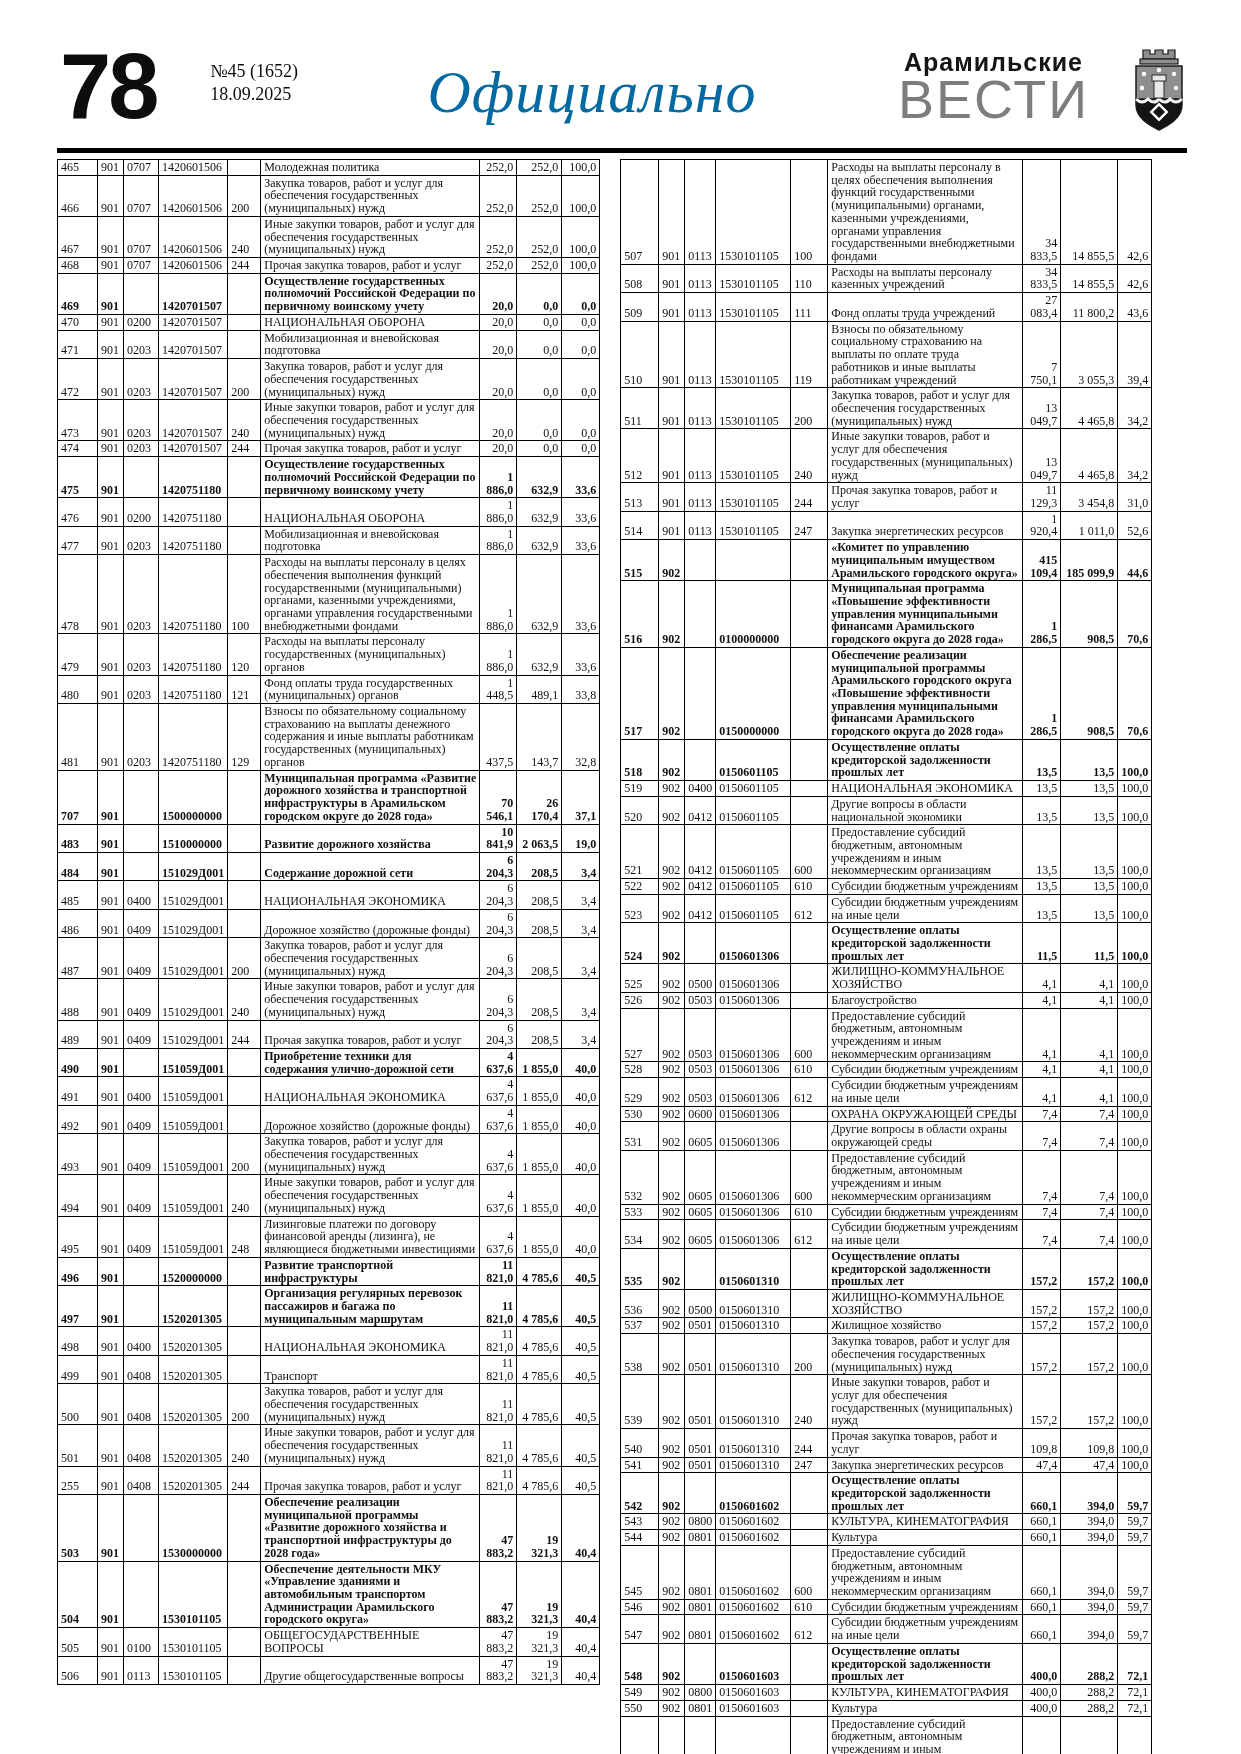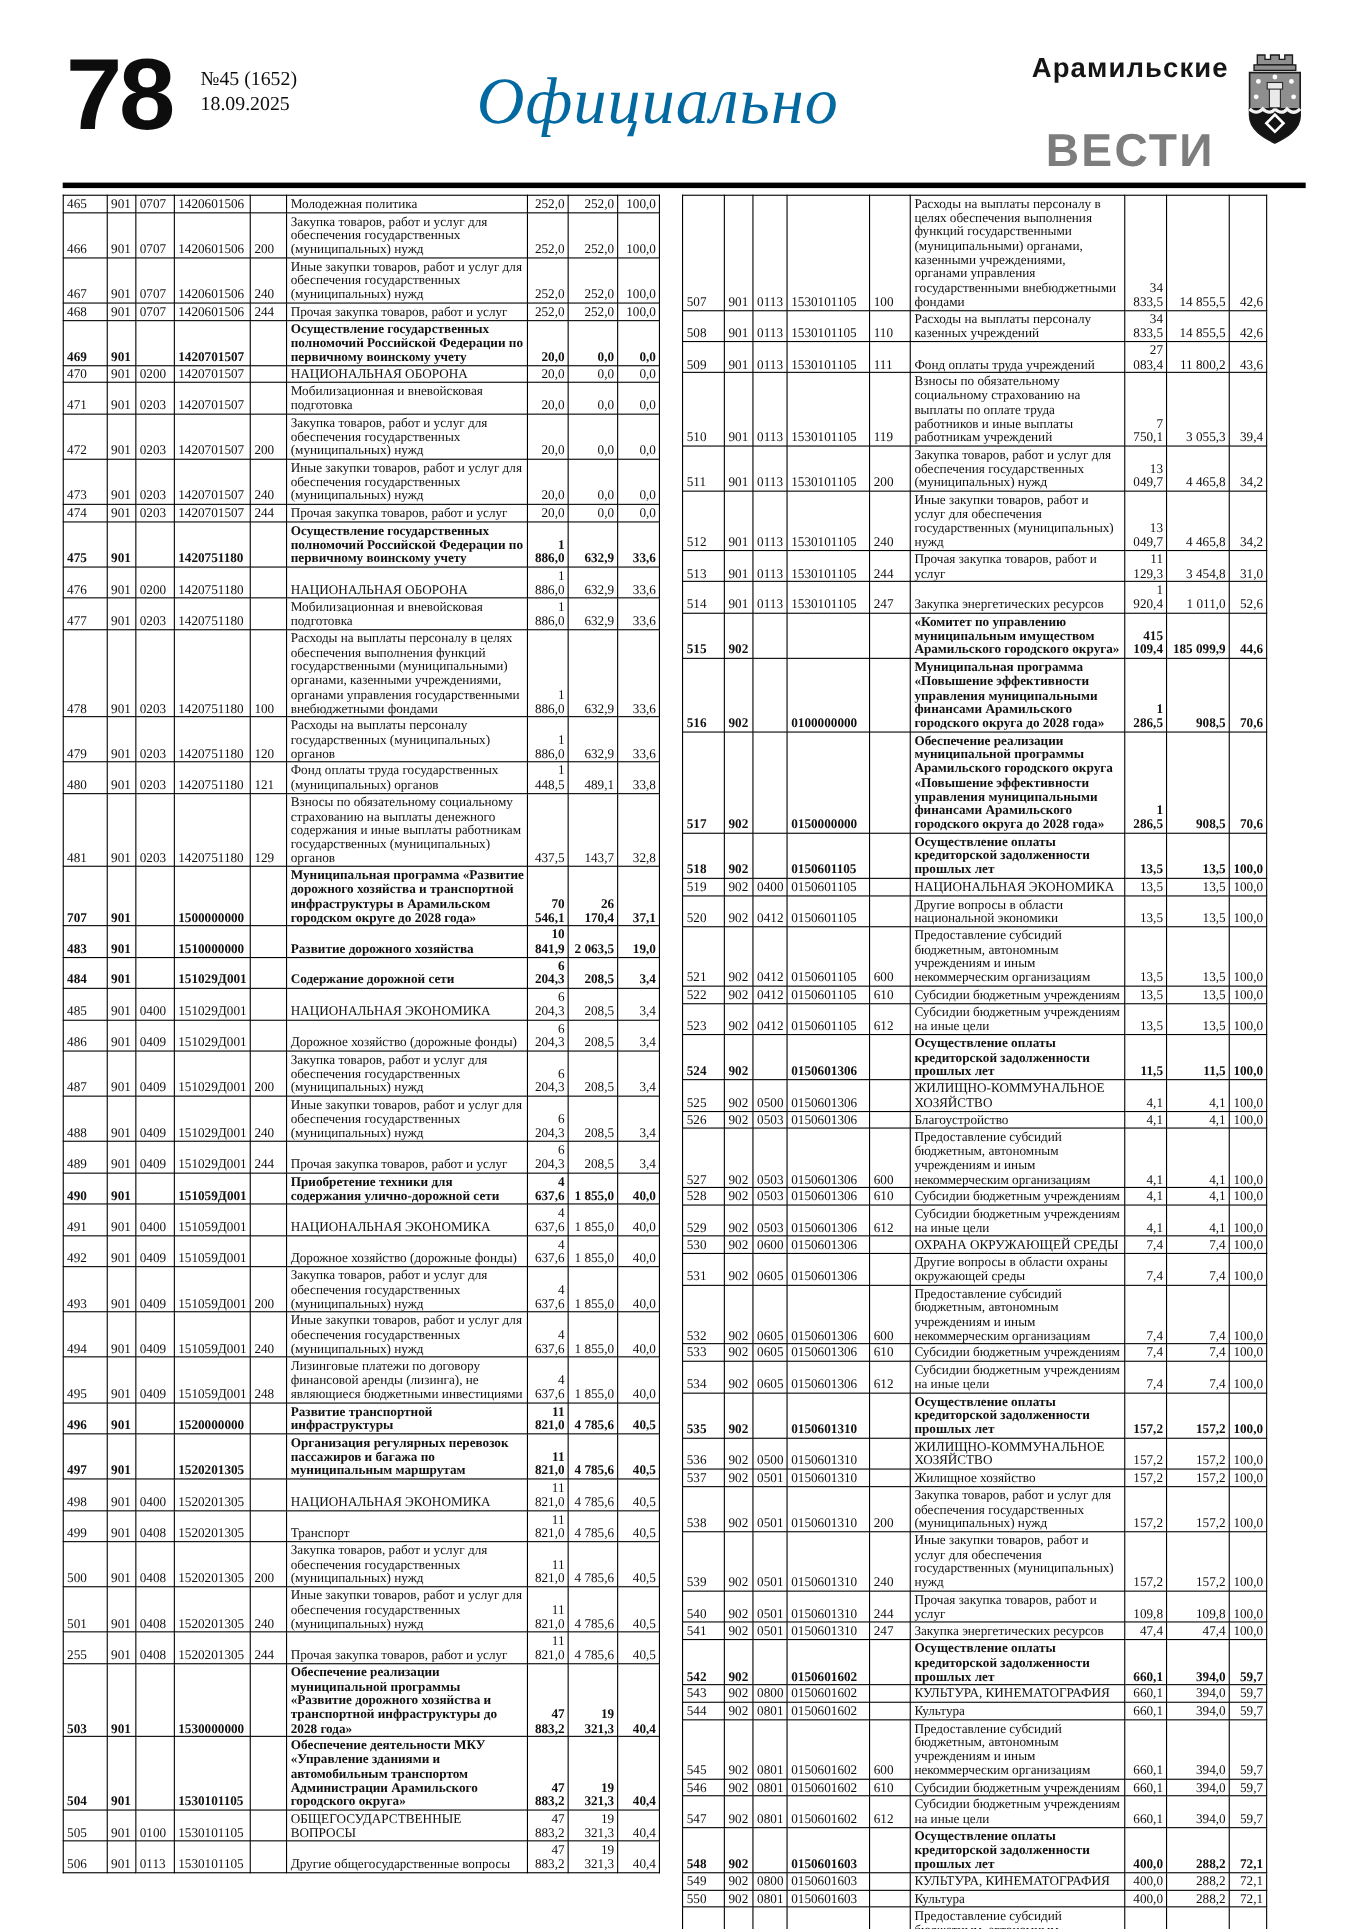--- a/index.html
+++ b/index.html
@@ -1,27 +1,27 @@
 <!DOCTYPE html>
 <html lang="ru"><head>
 <meta charset="utf-8">
 <style>
   html,body{margin:0;padding:0;background:#e8e8e8;}
   .page{position:relative;width:1241px;height:1754px;background:#ffffff;margin:0 auto;
         font-family:"Liberation Serif", serif;color:#111;overflow:hidden;}
   
-  .hdr{display:flex;align-items:flex-start;padding:44px 50px 0 60px;}
+  .hdr{display:flex;align-items:flex-start;padding:44px 50px 0 60px;gap:28px;}
   .pgnum{font-family:"Liberation Sans", sans-serif;font-weight:700;font-size:92px;
          line-height:0.92;letter-spacing:-3px;color:#0d0d0d;}
   .issue{margin-left:26px;margin-top:16px;font-size:18px;line-height:1.25;color:#0d0d0d;}
   .sec-title{flex:1;text-align:center;font-style:italic;font-size:60px;margin-top:14px;
              color:#0369a1;letter-spacing:1px;}
   .brand{margin-left:12px;margin-top:6px;text-align:center;font-family:"Liberation Sans", sans-serif;}
   .brand-top{font-weight:700;font-size:25px;letter-spacing:1px;color:#151515;line-height:1;}
-  .brand-name{font-weight:700;font-size:42px;line-height:0.9;letter-spacing:2px;margin-top:43px;}
+  .brand-name{font-weight:400;font-size:54px;line-height:0.9;letter-spacing:2px;}
   .emblem{margin-left:10px;margin-top:2px;flex:0 0 auto;}
   .rule{height:5px;background:#000;margin:10px 54px 0 57px;}
   
   .cols{display:flex;align-items:flex-start;gap:20px;padding:6px 0 0 57px;}
   table.budget{border-collapse:collapse;table-layout:fixed;font-size:12px;line-height:1.06;}
   table.budget td{border:1px solid #000;padding:1px 3px;vertical-align:bottom;
                   box-sizing:border-box;overflow:hidden;word-wrap:break-word;}
   table.budget td.c0,table.budget td.c1,table.budget td.c2,
   table.budget td.c3,table.budget td.c4{text-align:left;}
   table.budget td.c5{text-align:left;}

